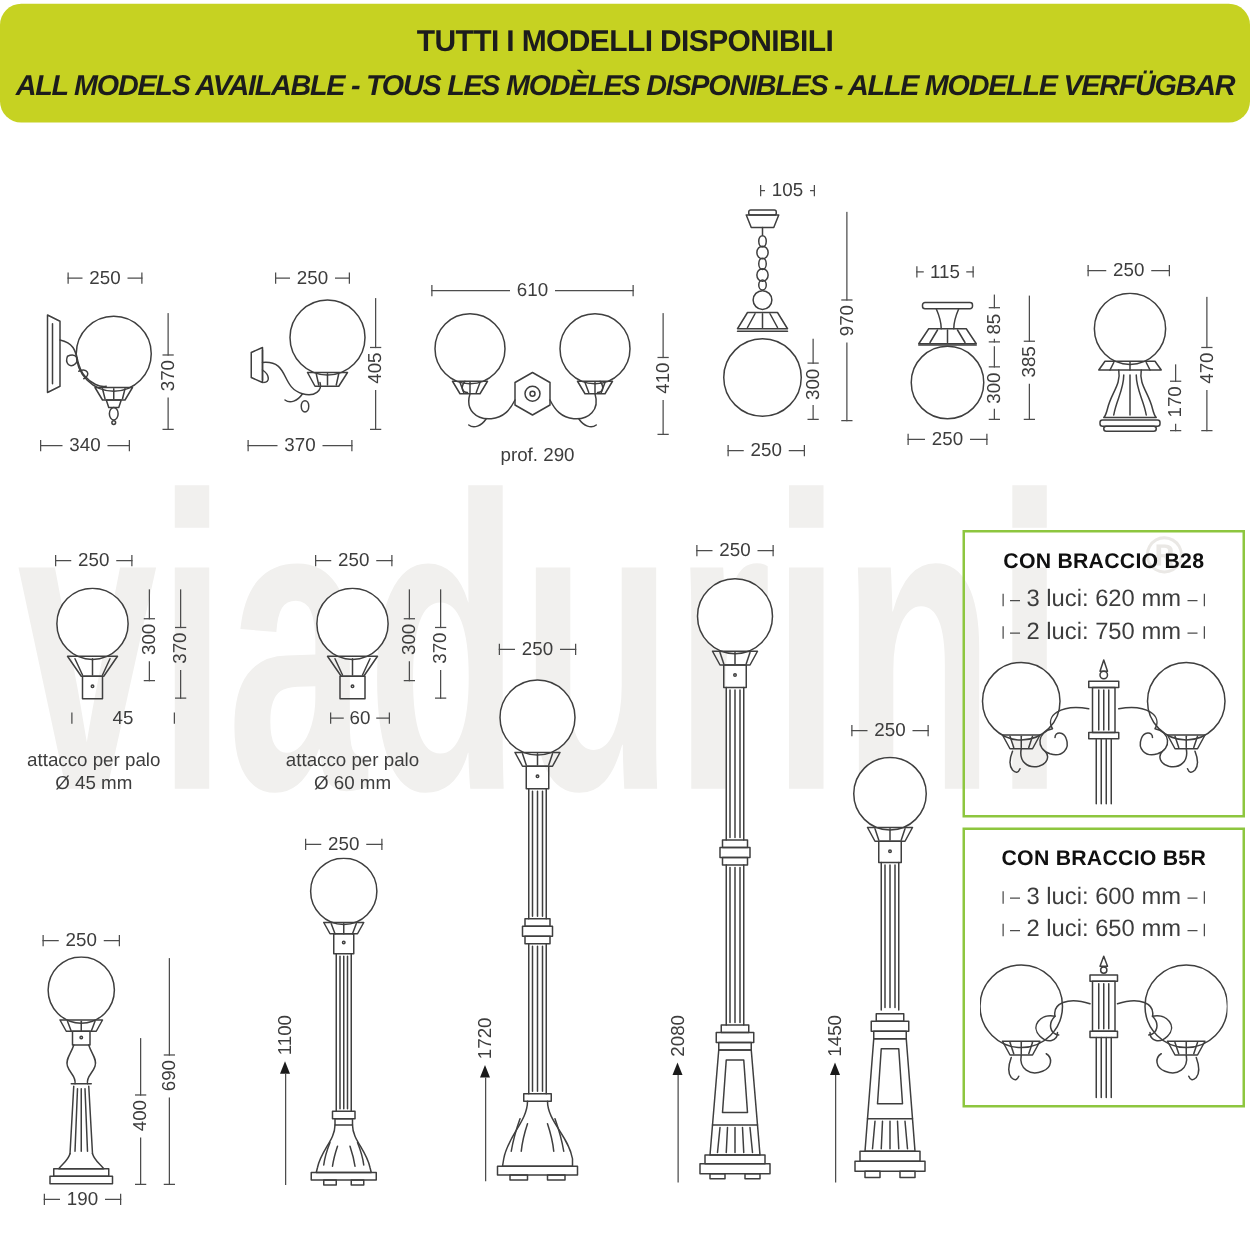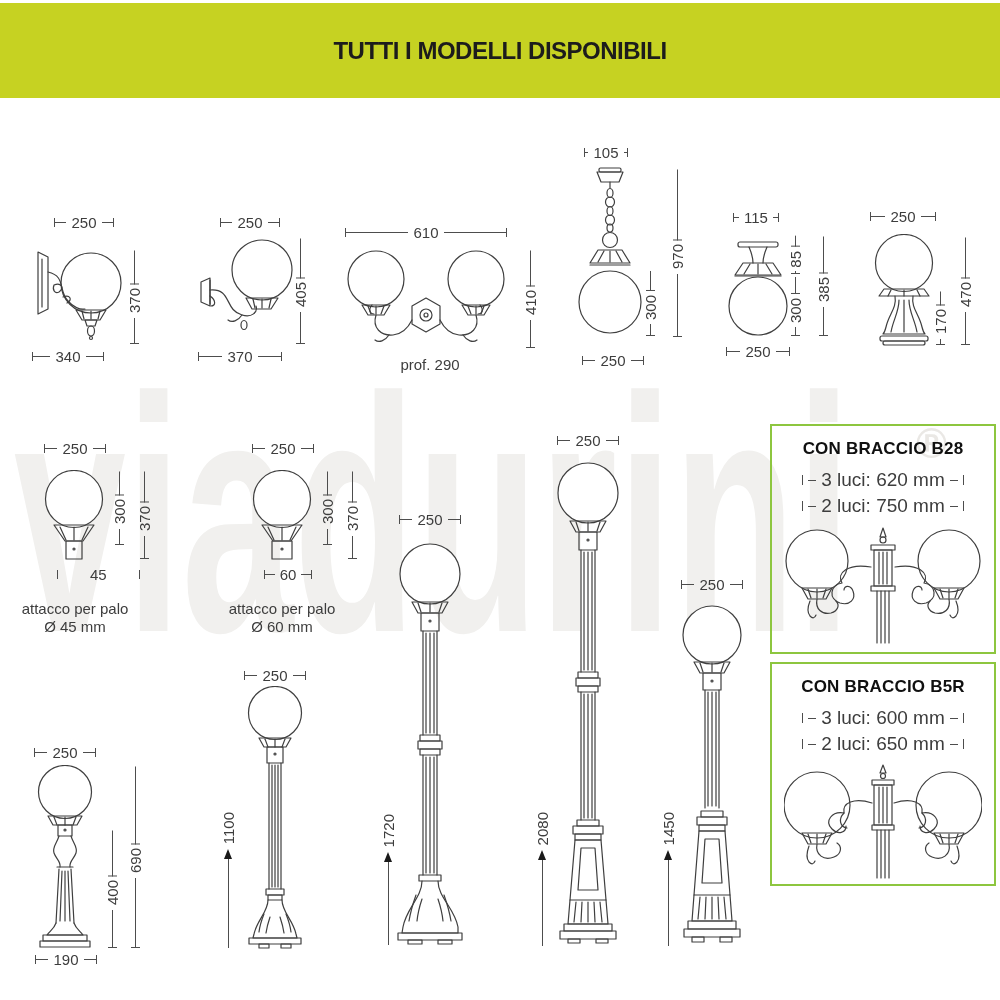--- a/index.html
+++ b/index.html
@@ -1,20 +1,20 @@
 <!DOCTYPE html>
 <html><head>
 <meta charset="utf-8">
 <style>
   html,body{margin:0;padding:0;background:#fff;}
   .page{position:relative;width:1000px;height:1000px;background:#fff;overflow:hidden;
         font-family:"Liberation Sans",sans-serif;color:#3d3d3d;}
   
   .banner{position:absolute;left:0;top:3px;width:1000px;height:95px;background:#c6d222;
-          display:flex;flex-direction:column;align-items:center;justify-content:center;gap:7px;z-index:2;}
+          display:flex;flex-direction:column;align-items:center;justify-content:center;gap:7px;z-index:2;border-radius:17px;}
   .banner .l1{font-size:24px;font-weight:800;letter-spacing:-0.5px;color:#1c1c1c;}
   .banner .l2{font-size:23px;font-weight:800;font-style:italic;letter-spacing:-1px;color:#1c1c1c;}
   
   .wm{position:absolute;left:14px;top:348px;font-size:335px;line-height:1;font-weight:bold;
       color:#f1f0ee;transform:scaleX(0.60);transform-origin:left top;white-space:nowrap;z-index:0;}
   .wm-r{position:absolute;left:916px;top:420px;font-size:42px;font-weight:bold;color:#eae8e5;z-index:0;}
   
   .fig{position:absolute;z-index:1;}
   .fig svg{stroke:#3f3f3f;fill:none;stroke-width:1.2;stroke-linecap:round;stroke-linejoin:round;}
   .fig .g{fill:#ffffff;}
@@ -53,20 +53,21 @@
 </head>
 <body>
 
 <div class="page">
 
   <div class="wm">viadurini</div>
   <div class="wm-r">®</div>
 
   <div class="banner">
     <div class="l1">TUTTI I MODELLI DISPONIBILI</div>
+    <div class="l2">ALL MODELS AVAILABLE - TOUS LES MODÈLES DISPONIBLES - ALLE MODELLE VERFÜGBAR</div>
   </div>
 
   <div class="hdim" style="left:54px;top:214px;width:60px;">
     <span class="b l"></span>
       <span class="t">250</span>
       <span class="b r"></span>
   </div>
   <div class="fig" style="left:30px;top:240px;">
     <svg width="100" height="106" viewBox="0 0 100 106">
       <path d="M8 12 l10 5 v52 l-10 5 z"></path>
@@ -154,21 +155,21 @@
         <path d="M135 57 C139 62 137 66 133 66"></path>
     </svg>
   </div>
   <div class="vdim" style="left:522px;top:250px;height:98px;">
     <span class="b t"></span>
       <span class="t">410</span>
       <span class="b u"></span>
   </div>
   <div class="cap" style="left:380px;top:356px;width:100px;">prof. 290</div>
 
-  <div class="hdim" style="left:584px;top:144px;width:44px;">
+  <div class="hdim" style="left:608px;top:144px;width:44px;">
     <span class="b l"></span>
       <span class="t">105</span>
       <span class="b r"></span>
   </div>
   <div class="fig" style="left:577px;top:166px;">
     <svg width="66" height="174" viewBox="0 0 66 174">
       <rect x="22" y="2" width="22" height="4" rx="1.5"></rect>
       <path d="M20 6 h26 l-4 10 h-18 z"></path>
       <line x1="33" y1="16" x2="33" y2="22"></line>
       <ellipse cx="33" cy="27" rx="3" ry="4.5"></ellipse>

